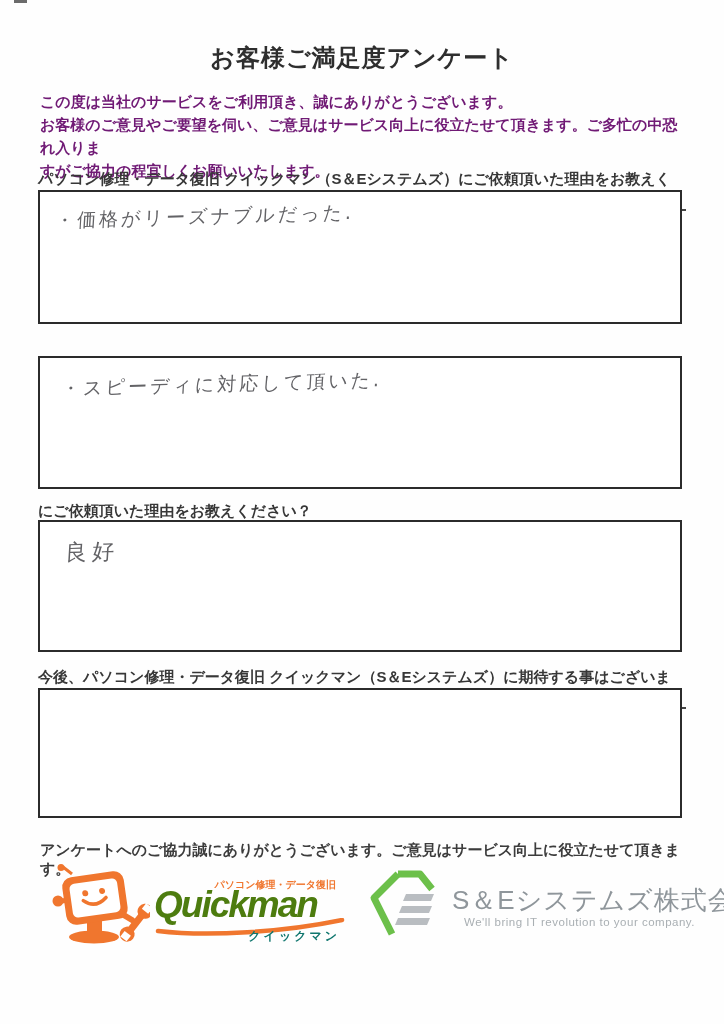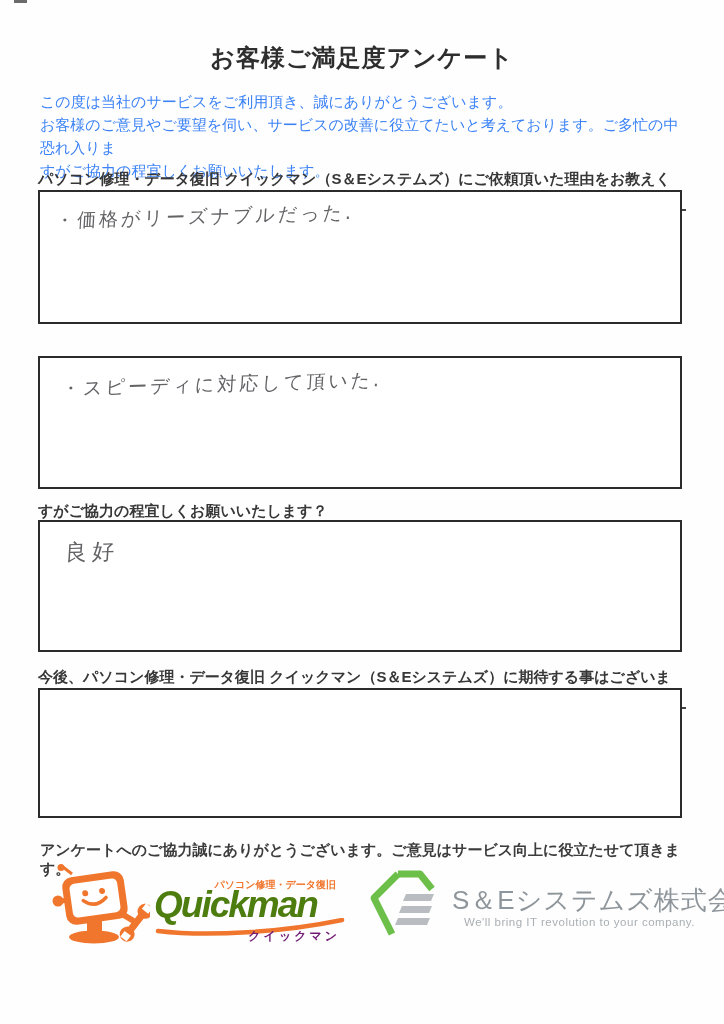--- a/index.html
+++ b/index.html
@@ -31,23 +31,23 @@
     font-size: 24px;
     font-weight: bold;
     letter-spacing: 1px;
     color: #2e2e2e;
   }
 
   .intro {
     position: absolute;
     top: 90px; left: 40px; right: 36px;
     font-size: 15px;
-    font-weight: normal;
+    font-weight: bold;
     line-height: 23px;
-    color: #3b82f6;
+    color: #701a75;
   }
 
   .q-label {
     position: absolute;
     left: 38px; right: 38px;
     font-size: 15px;
     font-weight: bold;
     color: #373737;
   }
   .q-label span {
@@ -104,21 +104,21 @@
   }
   .qm-wordmark {
     position: absolute; top: 14px; left: 0;
     font-size: 37px; font-weight: bold; font-style: italic;
     letter-spacing: -2px; color: #4d7c0f; line-height: 1;
     white-space: nowrap;
   }
   .qm-swoosh { position: absolute; left: 0; top: 46px; }
   .qm-tagline-bottom {
     position: absolute; top: 56px; right: 6px;
-    font-size: 12px; font-weight: bold; color: #701a75;
+    font-size: 12px; font-weight: bold; color: #0f766e;
     letter-spacing: 3px; white-space: nowrap;
   }
 
   
   .se { display: flex; align-items: center; margin-left: 16px; }
   .se-text { margin-left: 10px; }
   .se-company {
     font-size: 26px; color: #8f969b; letter-spacing: 1px;
     white-space: nowrap; line-height: 1.1;
   }
@@ -131,37 +131,37 @@
 <body>
 
 <div class="page">
 
   <div class="scan-mark"></div>
 
   <h1 class="title">お客様ご満足度アンケート</h1>
 
   <div class="intro">
     <div>この度は当社のサービスをご利用頂き、誠にありがとうございます。</div>
-    <div>お客様のご意見やご要望を伺い、サービスの改善に役立てたいと考えております。ご多忙の中恐れ入りま</div>
+    <div>お客様のご意見やご要望を伺い、ご意見はサービス向上に役立たせて頂きます。ご多忙の中恐れ入りま</div>
     <div>すがご協力の程宜しくお願いいたします。</div>
   </div>
 
   <div class="q-label" style="top:170px">
     <span>パソコン修理・データ復旧 クイックマン（S＆Eシステムズ）にご依頼頂いた理由をお教えください。</span>
   </div>
   <div class="answer-box" style="top:190px;height:134px">
     <span class="hand hand-1">・価格がリーズナブルだった.</span>
   </div>
 
   <div class="answer-box" style="top:356px;height:133px">
     <span class="hand hand-2">・スピーディに対応して頂いた.</span>
   </div>
 
   <div class="q-label" style="top:502px">
-    <span>すがご協力の程宜しくお願いいたします？</span>
+    <span>にご依頼頂いた理由をお教えください？</span>
   </div>
   <div class="answer-box" style="top:520px;height:132px">
     <span class="hand hand-3">良好</span>
   </div>
 
   <div class="q-label" style="top:668px">
     <span>今後、パソコン修理・データ復旧 クイックマン（S＆Eシステムズ）に期待する事はございますか？</span>
   </div>
   <div class="answer-box" style="top:688px;height:130px">
     <span class="hand hand-1"></span>

